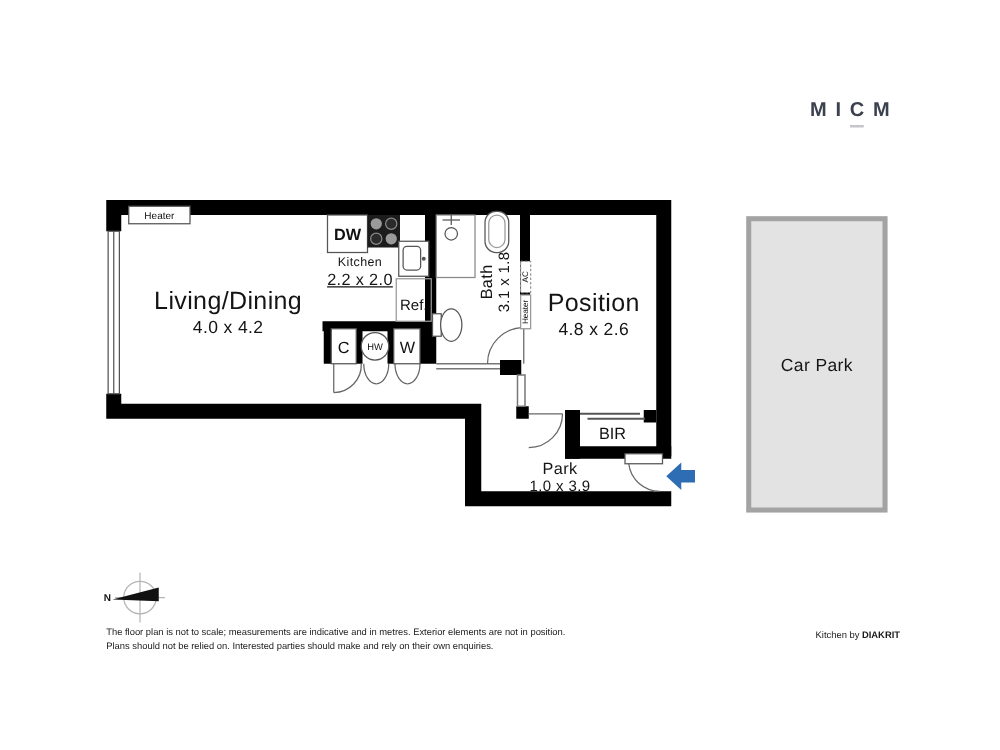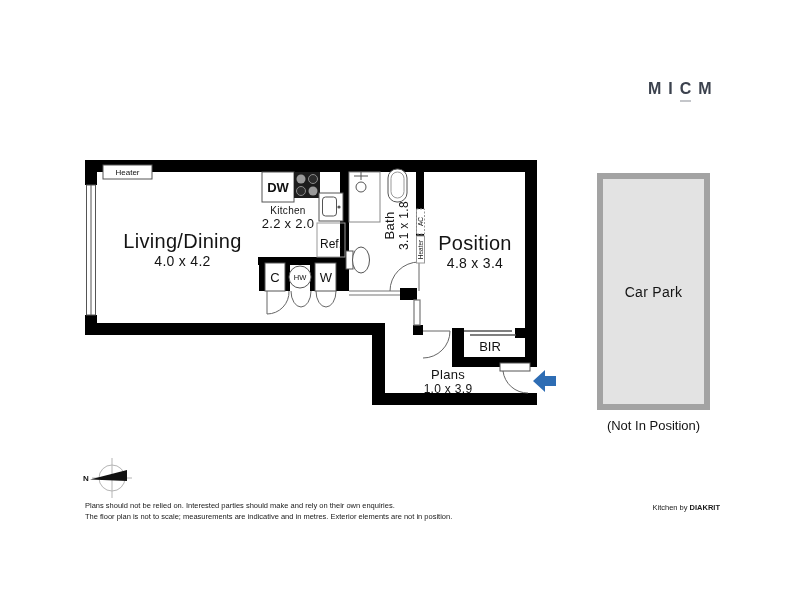--- a/index.html
+++ b/index.html
@@ -15,30 +15,30 @@
   .logo .underlined { border-bottom:2px solid #c4c6ca; padding-bottom:2px; }
 
   
   svg.plan { position:absolute; left:0; top:0; }
 
   
   .room-label { position:absolute; text-align:center; color:#141414; }
   .room-name { font-size:20px; font-weight:500; letter-spacing:0.3px; }
   .room-dims { font-size:14px; letter-spacing:0.3px; }
   .lbl-kitchen .room-name { font-size:10px; }
-  .lbl-kitchen .room-dims { font-size:13px; }
+  .lbl-kitchen .room-dims { font-size:13px;text-decoration:underline; }
   .lbl-entry .room-name { font-size:13px; }
   .lbl-entry .room-dims { font-size:12px; }
   .lbl-bath { transform:rotate(-90deg); }
   .lbl-bath .room-name { font-size:13px; }
   .lbl-bath .room-dims { font-size:12px; }
 
   
   .carpark { position:absolute; left:597px; top:173px; width:113px; height:237px;
-             background:#e3e3e3; border:6px solid #a3a3a3;
+             background:#e3e3e3; border:4px solid #a3a3a3;
              display:flex; align-items:center; justify-content:center; }
   .carpark-label { font-size:14px; color:#141414; letter-spacing:0.3px; }
   .carpark-note { position:absolute; left:572px; top:418px; width:163px; text-align:center;
                   font-size:13px; color:#141414; }
 
   
   .disclaimer { position:absolute; left:85px; top:500px; font-size:7.5px; line-height:11px; color:#1a1a1a; }
   .producer { position:absolute; left:560px; width:160px; top:503px; text-align:right;
               font-size:7.5px; color:#1a1a1a; }
   .producer b { font-weight:700; }
@@ -197,34 +197,33 @@
     <div class="room-dims">2.2 x 2.0</div>
   </div>
 
   <div class="room-label lbl-bath" style="left:361px; top:211px; width:70px;">
     <div class="room-name">Bath</div>
     <div class="room-dims">3.1 x 1.8</div>
   </div>
 
   <div class="room-label" style="left:429px; top:232px; width:92px;">
     <div class="room-name">Position</div>
-    <div class="room-dims">4.8 x 3.4</div>
+    <div class="room-dims">4.8 x 2.6</div>
   </div>
 
   <div class="room-label lbl-entry" style="left:410px; top:367px; width:76px;">
-    <div class="room-name">Plans</div>
+    <div class="room-name">Park</div>
     <div class="room-dims">1.0 x 3.9</div>
   </div>
 
   <div class="carpark">
     <div class="carpark-label">Car Park</div>
   </div>
-  <div class="carpark-note">(Not In Position)</div>
 
   <div class="disclaimer">
+    <div>The floor plan is not to scale; measurements are indicative and in metres. Exterior elements are not in position.</div>
     <div>Plans should not be relied on. Interested parties should make and rely on their own enquiries.</div>
-    <div>The floor plan is not to scale; measurements are indicative and in metres. Exterior elements are not in position.</div>
   </div>
   <div class="producer">
     <span>Kitchen by </span><b>DIAKRIT</b>
   </div>
 
 </div>
 
 </body></html>

